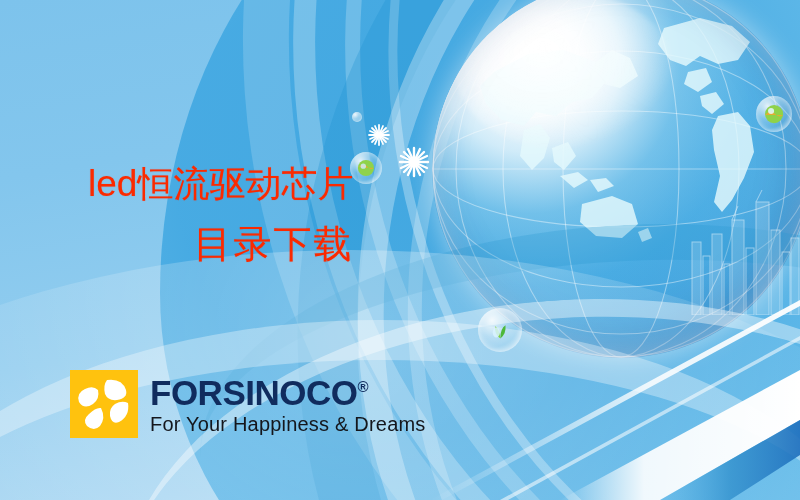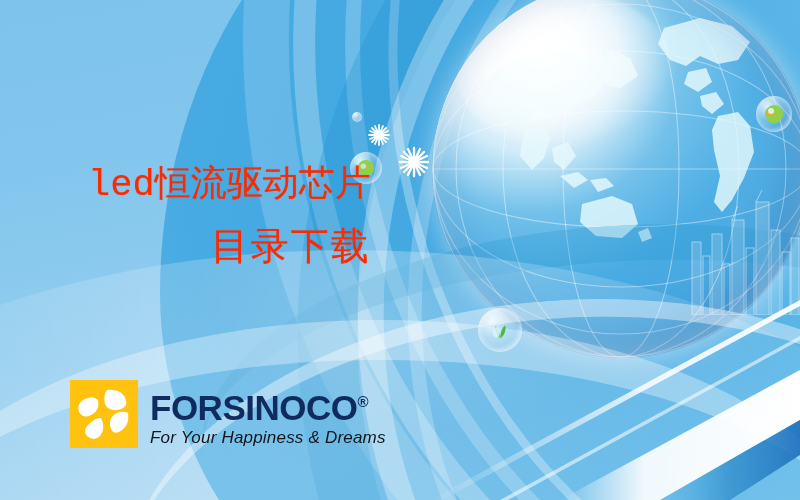--- a/index.html
+++ b/index.html
@@ -173,62 +173,61 @@
   
   .headline {
     position: absolute;
     left: 88px; top: 162px;
     color: #fb2a00;
     line-height: 1.18;
     white-space: nowrap;
     text-shadow: 0 0 1px rgba(251,42,0,.4);
   }
   .hl-line1 { font-size: 36px; font-family: "Liberation Serif", serif; letter-spacing: 0px; }
-  .hl-line1 .latin { font-family: Liberation Mono, monospace; font-size: 37px; }
+  .hl-line1 .latin { font-family: Liberation Sans, sans-serif; font-size: 37px; }
   .hl-line2 {
     font-size: 38px;
     font-family: "Liberation Serif", serif;
     margin-left: 12px;
     margin-top: 16px;
     letter-spacing: 2px;
     text-align: right;
   }
 
   
   .logo-wrap {
     position: absolute;
-    left: 70px; top: 380px;
+    left: 70px; top: 370px;
     display: flex;
-    align-items: flex-end;
+    align-items: center;
   }
   .logo-mark {
     width: 68px; height: 68px;
     background: #ffc20e;
     position: relative;
     flex: 0 0 auto;
   }
   .logo-text { margin-left: 12px; padding-top: 2px; }
   .brand {
     font-size: 35px;
     font-weight: bold;
     color: #102c5e;
     letter-spacing: -0.5px;
     line-height: 1;
     white-space: nowrap;
     font-family: "Liberation Sans", sans-serif;
   }
   .brand sup { font-size: 15px; vertical-align: super; font-weight: bold; }
   .tagline {
-    font-size: 17px;
+    font-size: 20px;
     color: #14161c;
     letter-spacing: .2px;
     margin-top: 3px;
     white-space: nowrap;
     font-family: "Liberation Sans", sans-serif;
-    font-style: italic;
   }
 </style>
 </head>
 <body>
 
 <div id="poster">
 
   <div class="bg-layer right-mass"></div>
 
   <div class="bg-layer rib1"></div>

